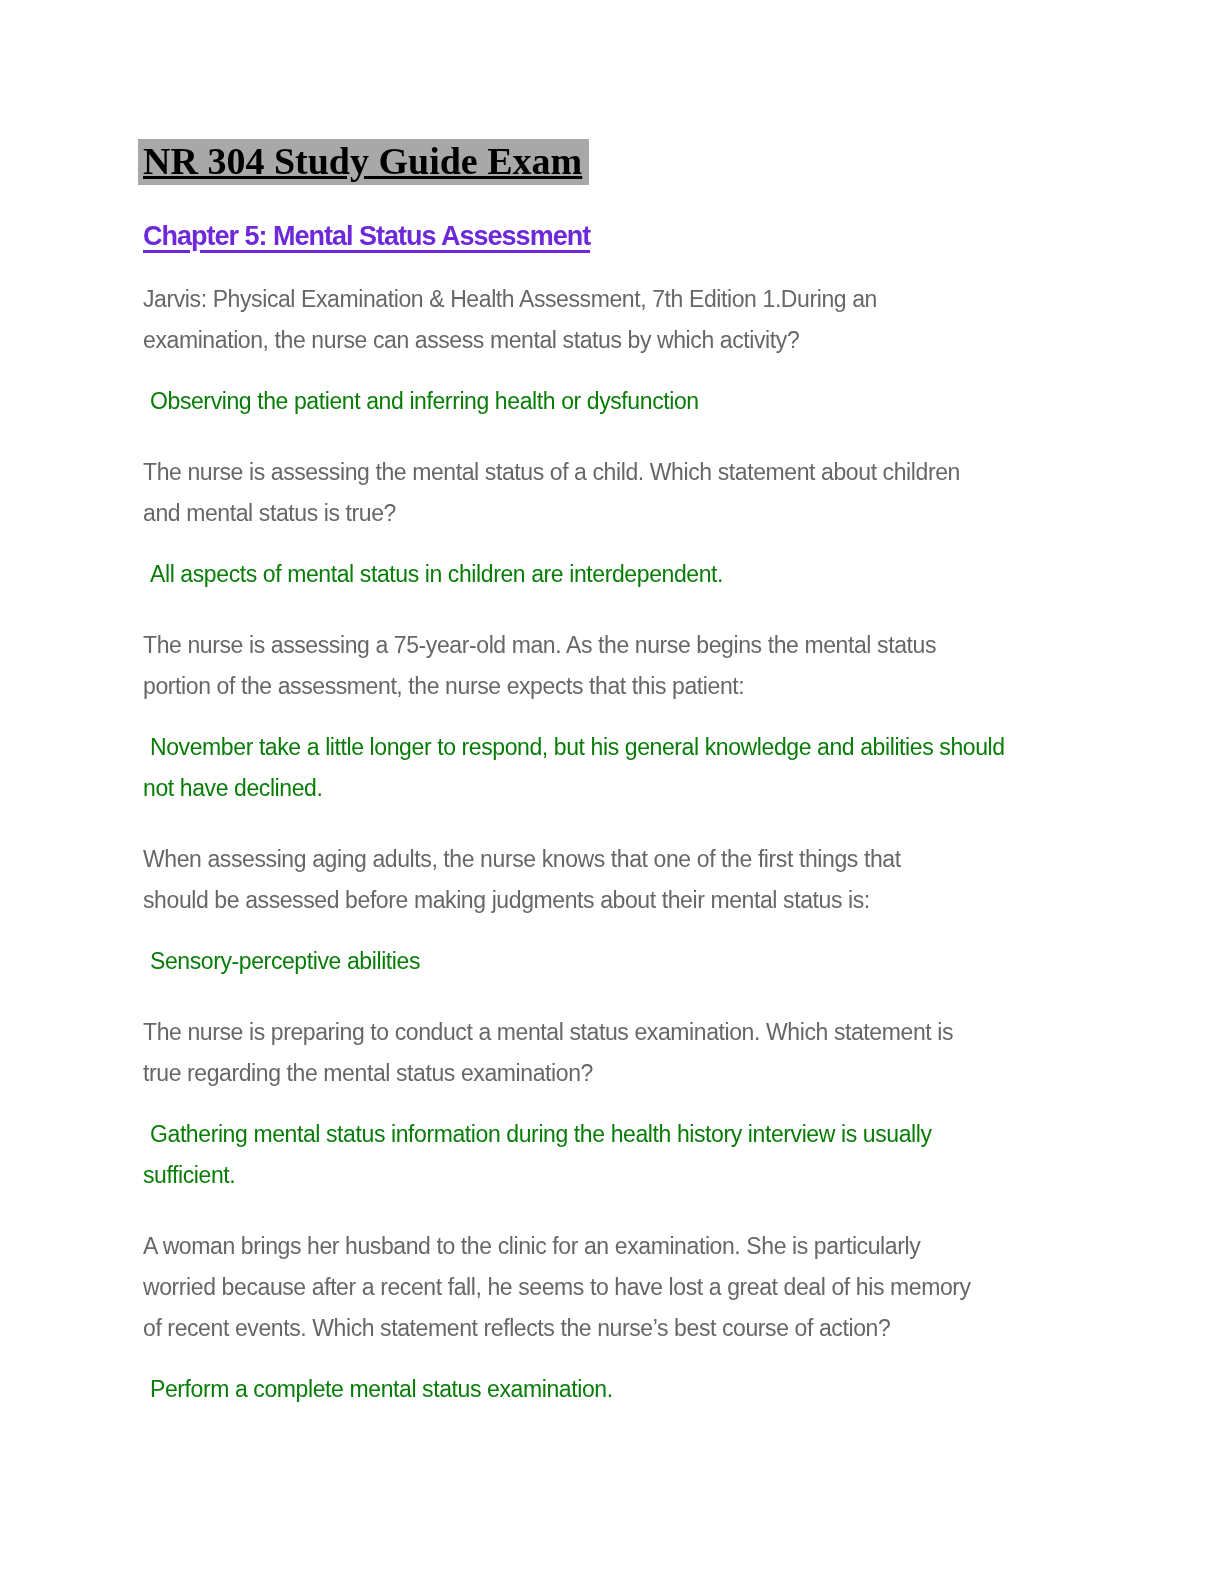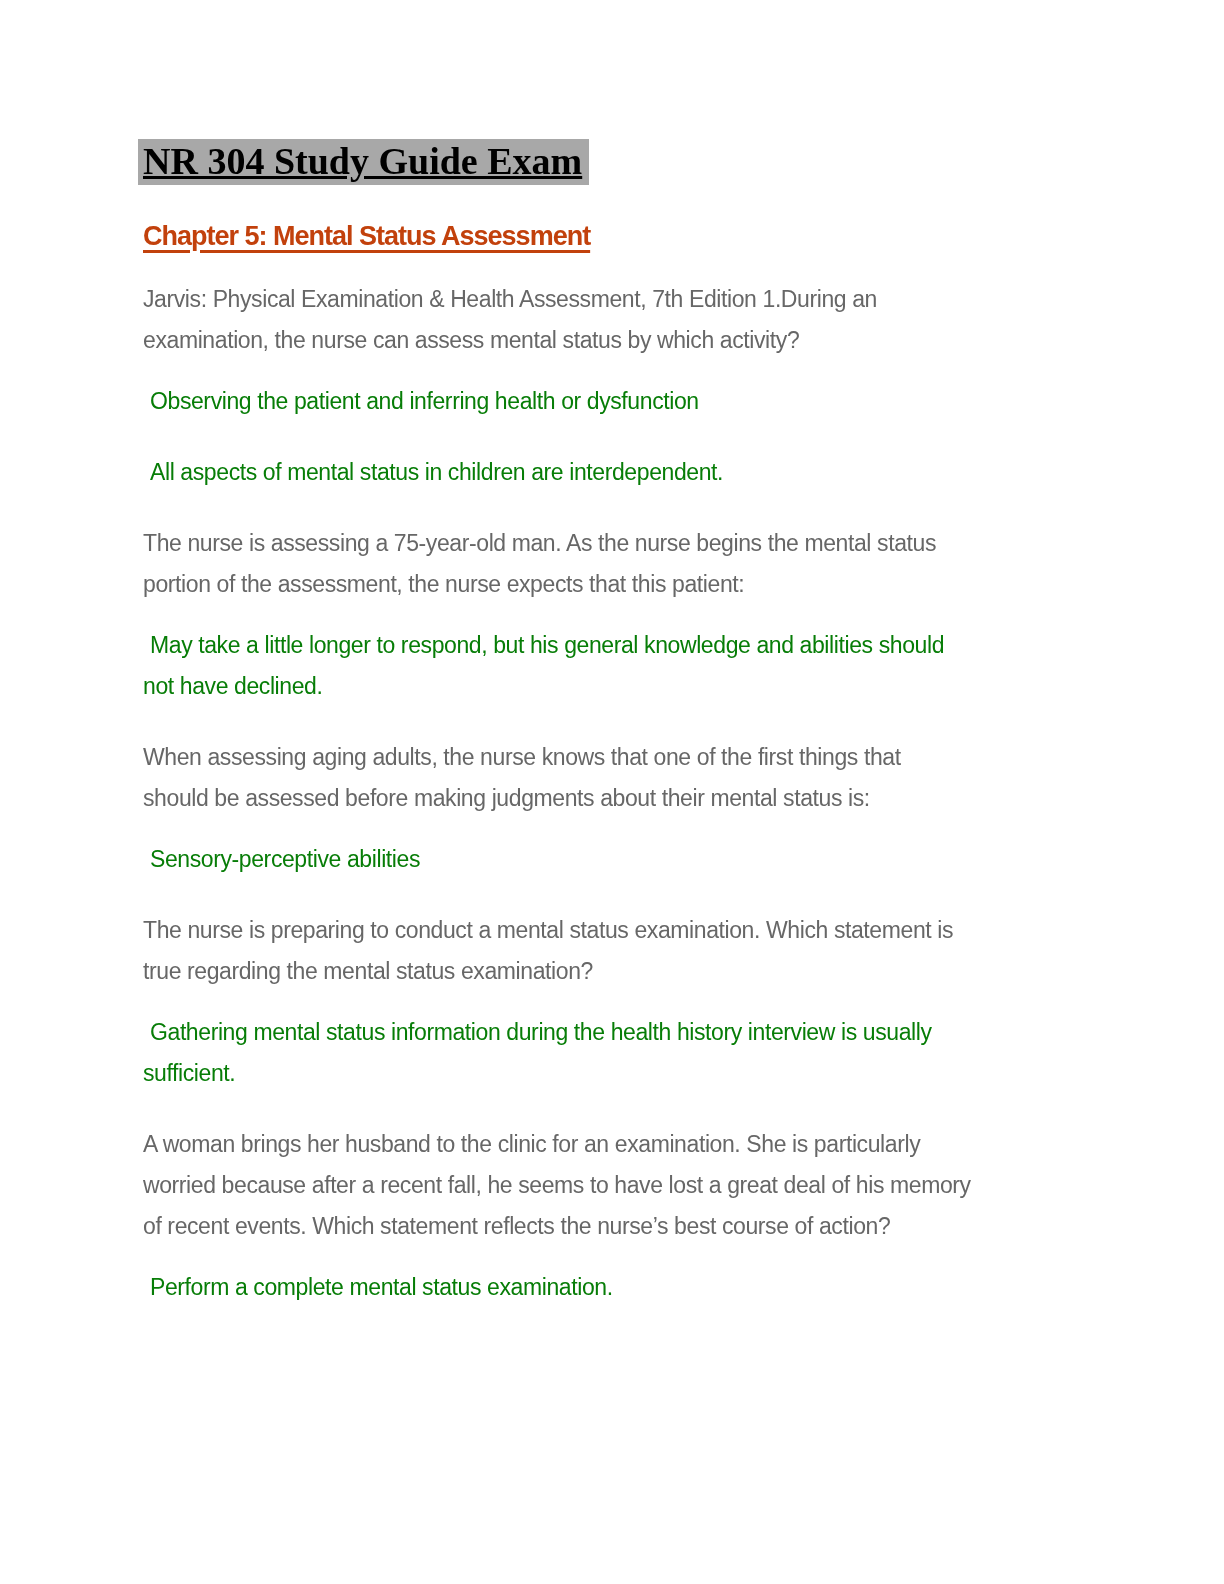--- a/index.html
+++ b/index.html
@@ -28,21 +28,21 @@
     padding: 0 7px 1px 5px;
     margin-left: -5px;
     white-space: nowrap;
     text-decoration: underline;
   }
   .chapter-heading {
     margin-top: 34px;
     font-size: 27px;
     font-weight: bold;
     letter-spacing: -1px;
-    color: #c2410c;
+    color: #6d28d9;
     text-decoration: underline;
     text-decoration-thickness: 2.5px;
     text-underline-offset: 5px;
     line-height: 34px;
   }
   .qa-list {
     margin-top: 26px;
   }
   .question {
     color: #676767;
@@ -75,27 +75,29 @@
 
   <div class="qa-list">
 
     <div>
       <p class="question">Jarvis: Physical Examination &amp; Health Assessment, 7th Edition 1.During an
 examination, the nurse can assess mental status by which activity?</p>
       <p class="answer">Observing the patient and inferring health or dysfunction</p>
     </div>
 
     <div>
+      <p class="question">The nurse is assessing the mental status of a child. Which statement about children
+and mental status is true?</p>
       <p class="answer">All aspects of mental status in children are interdependent.</p>
     </div>
 
     <div>
       <p class="question">The nurse is assessing a 75-year-old man. As the nurse begins the mental status
 portion of the assessment, the nurse expects that this patient:</p>
-      <p class="answer">May take a little longer to respond, but his general knowledge and abilities should
+      <p class="answer">November take a little longer to respond, but his general knowledge and abilities should
 not have declined.</p>
     </div>
 
     <div>
       <p class="question">When assessing aging adults, the nurse knows that one of the first things that
 should be assessed before making judgments about their mental status is:</p>
       <p class="answer">Sensory-perceptive abilities</p>
     </div>
 
     <div>

